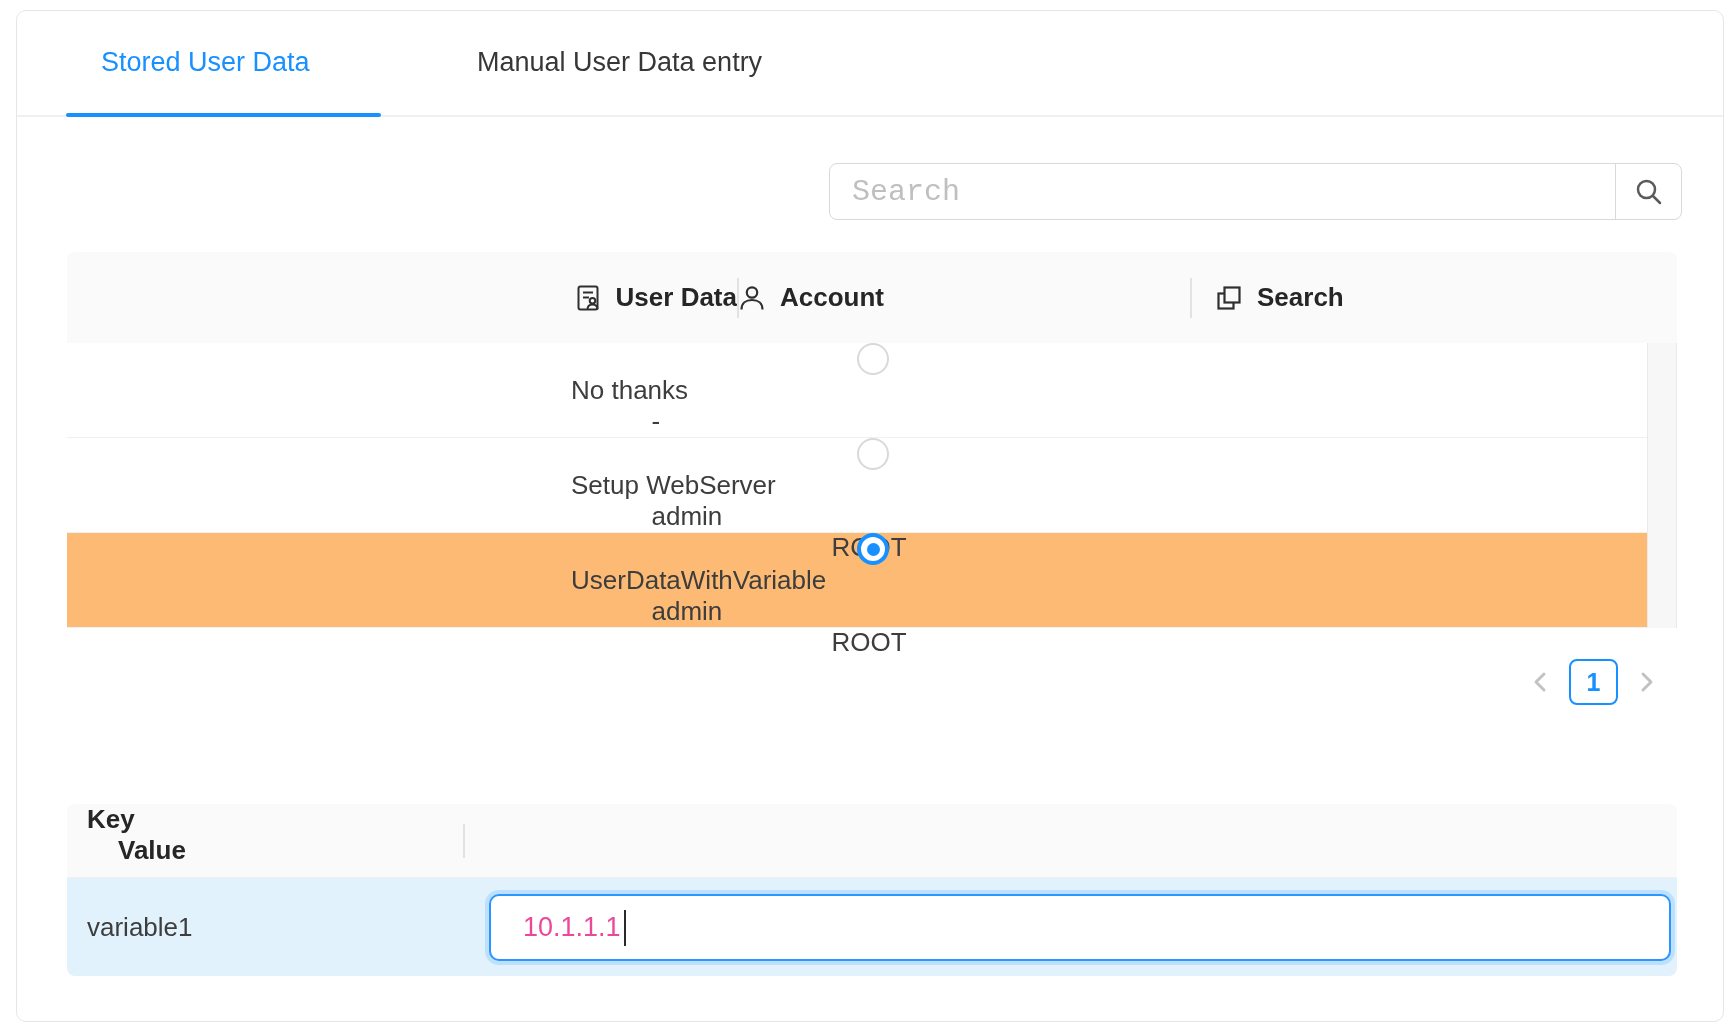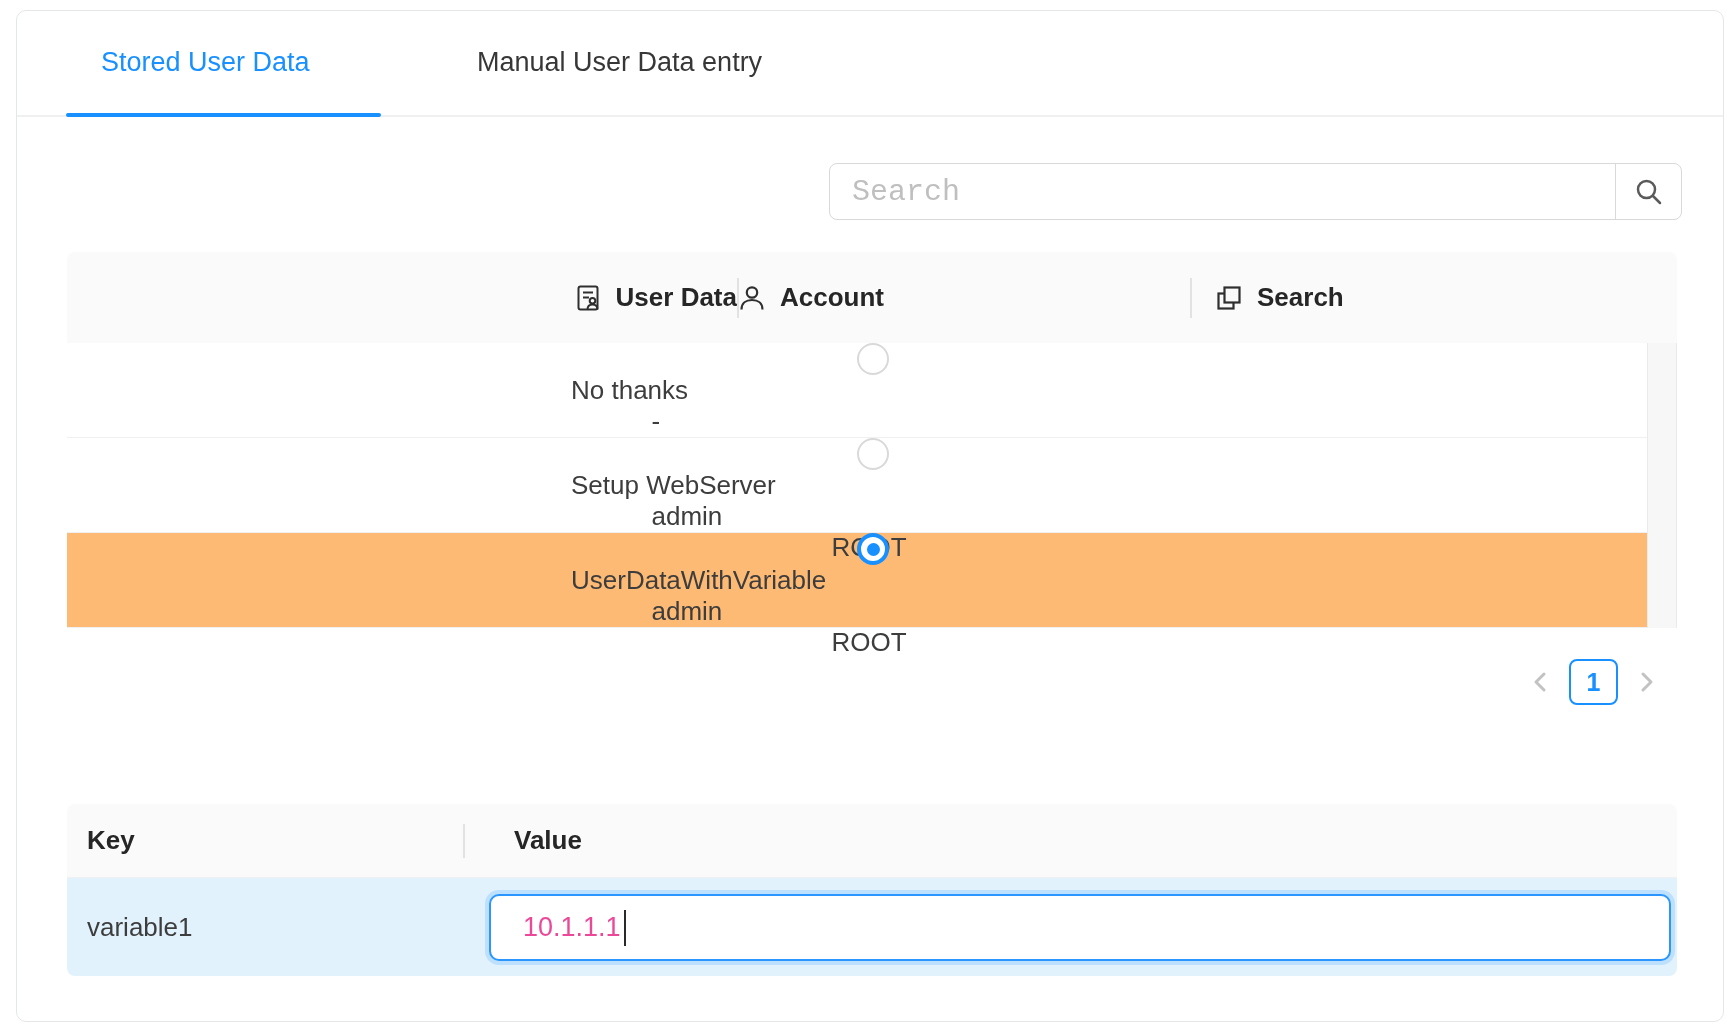--- a/index.html
+++ b/index.html
@@ -51,22 +51,22 @@
                  border-left:1.5px solid #eaeaea;border-right:1.5px solid #eaeaea;}
 
   
   .pagination{position:absolute;left:1508px;top:638px;height:66px;display:flex;align-items:center;gap:14px;}
   .pg-btn{display:flex;align-items:center;justify-content:center;width:30px;height:46px;cursor:pointer;}
   .pg-page{width:49px;height:46px;border:2px solid #1890ff;border-radius:8px;color:#1890ff;font-weight:700;
            font-size:25px;display:flex;align-items:center;justify-content:center;background:#fff;cursor:pointer;}
 
   
   .kv{position:absolute;left:50px;top:793px;width:1610px;}
-  .kv-head{height:74px;background:#fafafa;border-radius:8px 8px 0 0;display:flex;align-items:center;
-           position:relative;border-bottom:1.5px solid #f0f0f0;}
+  .kv-head{height:74px;background:#fafafa;border-radius:8px 8px 0 0;display:flex;align-items:flex-start;
+           position:relative;border-bottom:1.5px solid #f0f0f0;flex-direction:column;}
   .kv-th{font-size:26px;font-weight:700;color:#262626;}
   .kv-th.k{width:396px;padding-left:20px;}
   .kv-th.v{padding-left:19px;margin-left:32px;}
   .kv-div{position:absolute;left:396px;top:20px;height:34px;width:1.5px;background:#e2e2e2;}
   .kv-row{height:98px;background:#e1f2fd;border-radius:0 0 8px 8px;display:flex;align-items:center;position:relative;}
   .kv-key{width:396px;padding-left:20px;font-size:26px;color:#3d3d3d;}
   .kv-input{position:absolute;left:415px;top:16px;width:1182px;height:67px;background:#fff;
             border:2.5px solid #2b96ff;border-radius:10px;box-shadow:0 0 0 4px rgba(24,144,255,.18);
             display:flex;align-items:center;padding-left:32px;font-size:27px;color:#ec4899;cursor:text;margin-left:7px;}
   .caret{display:inline-block;width:2.5px;height:36px;background:#2a2a2a;margin-left:3px;}

